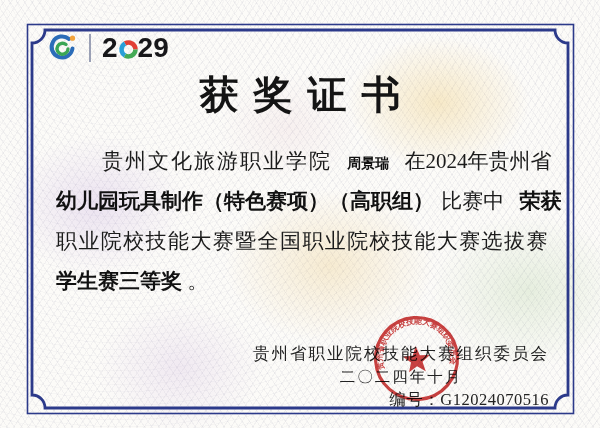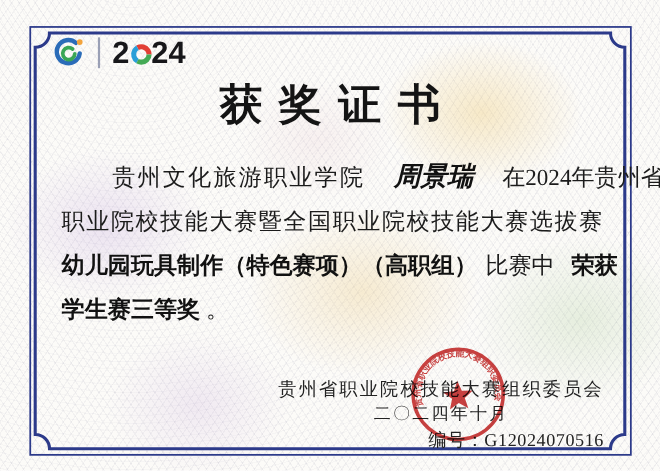--- a/index.html
+++ b/index.html
@@ -60,21 +60,21 @@
     color: #1b1b1b; font-size: 21px;
   }
   .line { height: 40px; line-height: 40px; white-space: nowrap; }
   .indent { text-indent: 46px; }
   .spread { letter-spacing: 1.4px; }
   .school { letter-spacing: 2px; }
   .hei {
     font-family: "Liberation Sans", "DejaVu Sans", sans-serif;
     font-weight: 700; color: #111;
   }
-  .recipient { margin: 0 21px; font-size: 24px; font-style: italic; }
+  .recipient { margin: 0 10px; font-size: 14px; }
   .mid-gap { margin-left: 2px; }
   .ronghuo { margin-left: 10px; }
   
   .signoff {
     position: absolute; right: 51px; top: 342px;
     display: flex; flex-direction: column;
     color: #222;
   }
   .committee { font-size: 16.5px; letter-spacing: 2px; line-height: 23px; }
   .date { font-size: 15.5px; letter-spacing: 2px; line-height: 23px; text-align: center; }
@@ -104,38 +104,38 @@
     <circle cx="26.5" cy="6.2" r="2.6" fill="#f2a33c"></circle>
   </svg>
   <div class="logo-divider"></div>
   <div class="year-wrap">
     <span>2</span>
     <svg width="21" height="21" viewBox="0 0 21 21">
       <circle cx="10.5" cy="10.5" r="7" fill="none" stroke="#e23f35" stroke-width="4.6" stroke-dasharray="14.6 29.4" transform="rotate(-120 10.5 10.5)"></circle>
       <circle cx="10.5" cy="10.5" r="7" fill="none" stroke="#2a9fd8" stroke-width="4.6" stroke-dasharray="14.6 29.4" transform="rotate(120 10.5 10.5)"></circle>
       <circle cx="10.5" cy="10.5" r="7" fill="none" stroke="#44aa55" stroke-width="4.6" stroke-dasharray="14.6 29.4" transform="rotate(0 10.5 10.5)"></circle>
     </svg>
-    <span>24</span>
+    <span>29</span>
   </div>
 </div>
 
 <div class="title">获奖证书</div>
 
 <div class="body-text">
   <div class="line indent">
     <span class="school">贵州文化旅游职业学院</span>
     <span class="hei recipient">周景瑞</span>
     <span>在2024年贵州省</span>
   </div>
-  <div class="line spread">职业院校技能大赛暨全国职业院校技能大赛选拔赛</div>
   <div class="line">
     <span class="hei">幼儿园玩具制作（特色赛项）（高职组）</span>
     <span class="mid-gap">比赛中</span>
     <span class="hei ronghuo">荣获</span>
   </div>
+  <div class="line spread">职业院校技能大赛暨全国职业院校技能大赛选拔赛</div>
   <div class="line">
     <span class="hei">学生赛三等奖</span>
     <span>。</span>
   </div>
 </div>
 
 <div class="signoff">
   <div class="committee">贵州省职业院校技能大赛组织委员会</div>
   <div class="date">二〇二四年十月</div>
   <div class="serial">编号：G12024070516</div>

